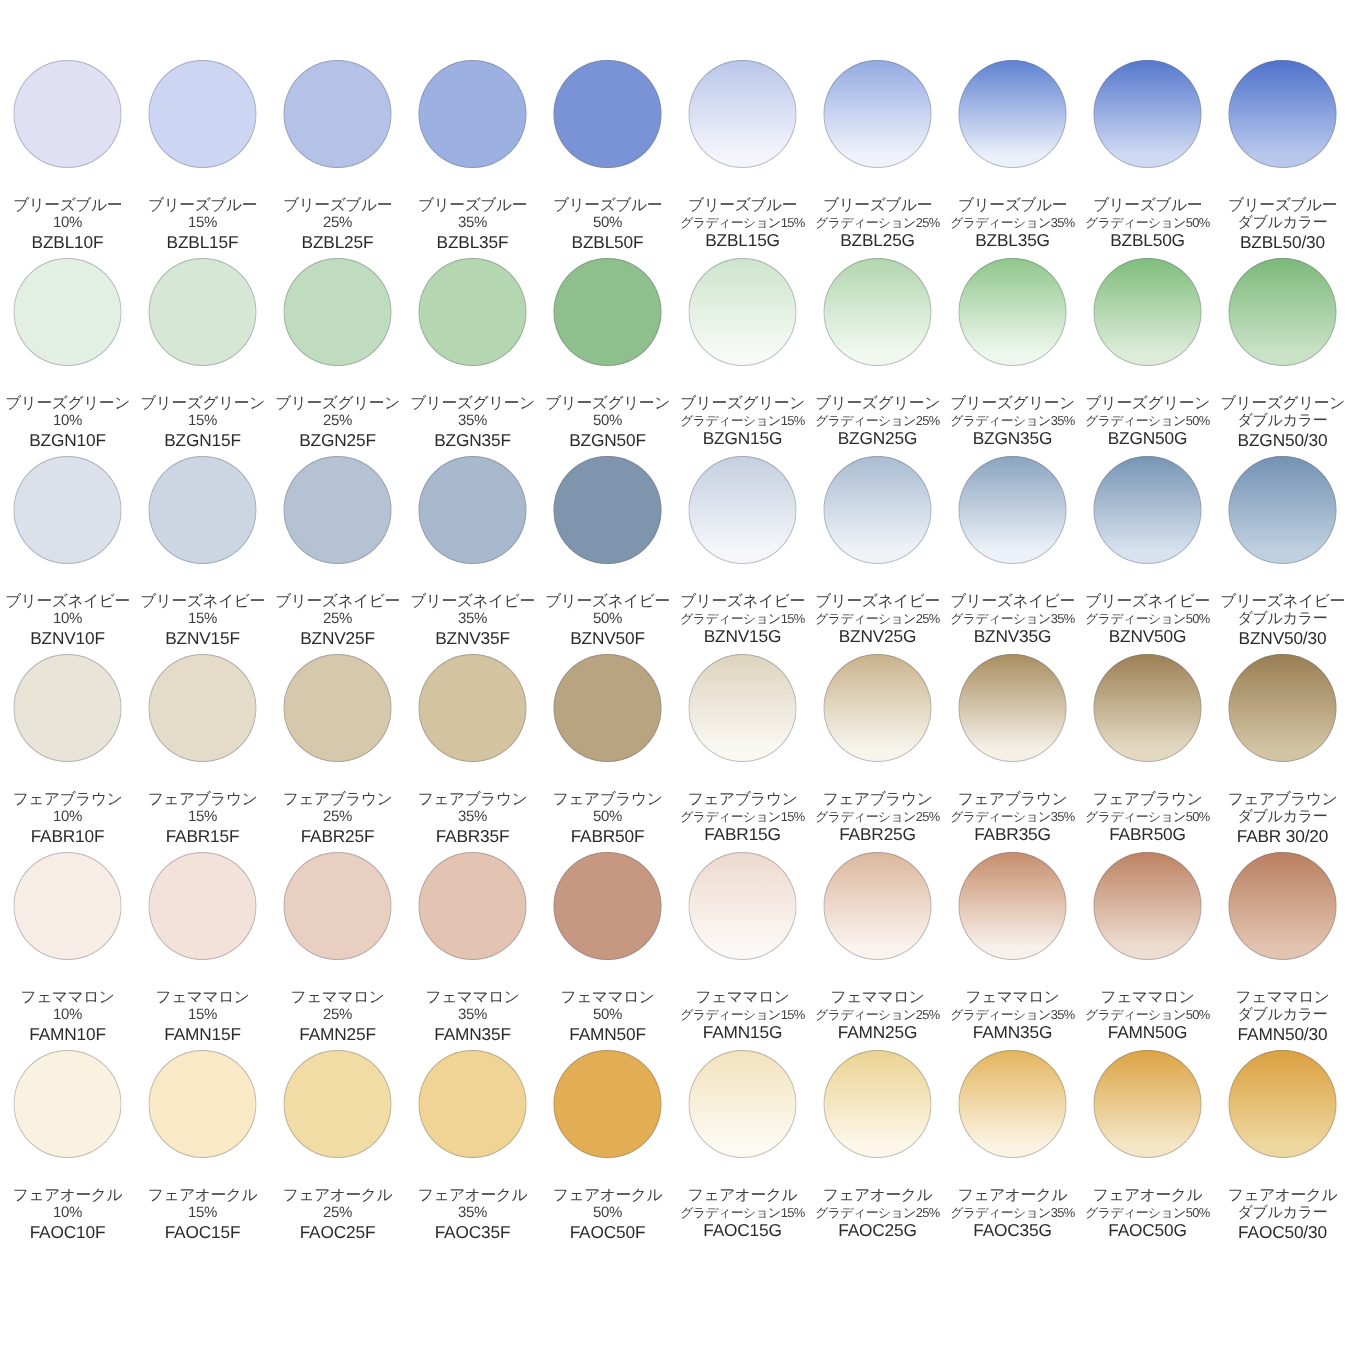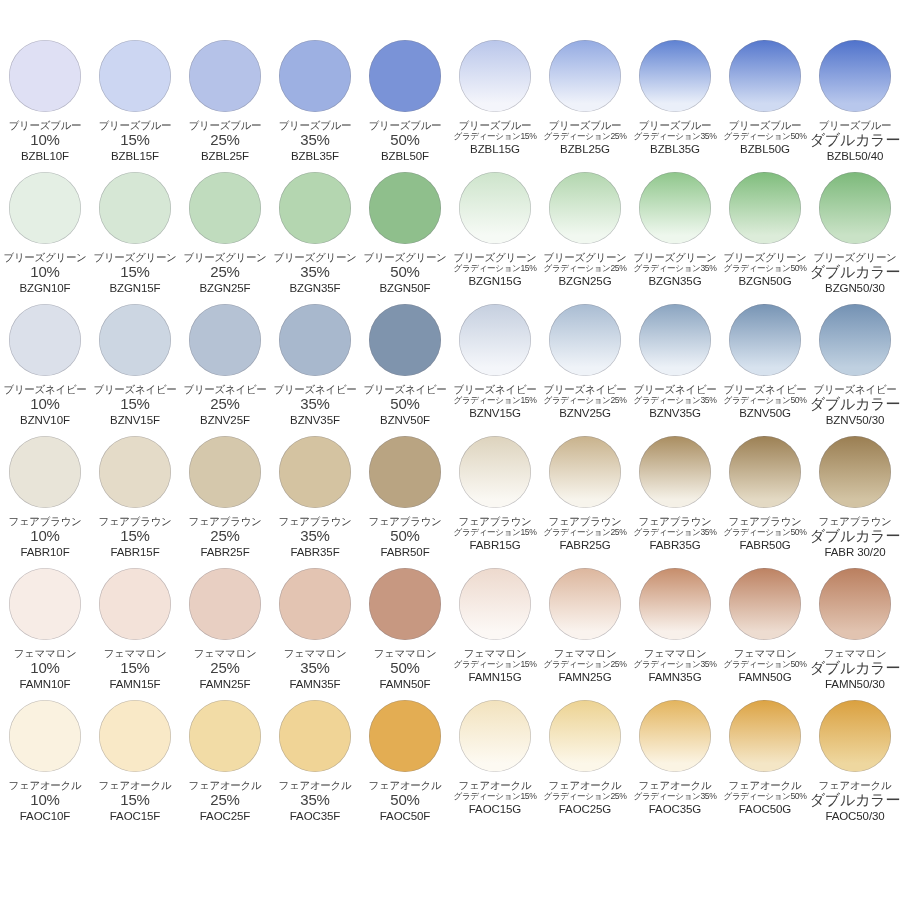--- a/index.html
+++ b/index.html
@@ -36,33 +36,33 @@
     box-sizing: border-box;
   }
   .swatch {
     width: 72px;
     height: 72px;
     border-radius: 50%;
     box-shadow: 0 0 0 0.6px rgba(120,120,130,0.45) inset;
     flex: 0 0 auto;
   }
   .labels {
-    margin-top: 7px;
+    margin-top: 19px;
     width: 92px;
     text-align: center;
     line-height: 1.18;
   }
   .l-name {
     font-size: 10.5px;
     letter-spacing: -0.3px;
     white-space: nowrap;
     color: #3f3f3f;
   }
   .l-sub {
-    font-size: 15px;
+    font-size: 10px;
     letter-spacing: -0.2px;
     white-space: nowrap;
     color: #3f3f3f;
   }
   .l-sub.grad {
     font-size: 8.6px;
     letter-spacing: -0.4px;
   }
   .l-code {
     font-size: 11.5px;
@@ -147,21 +147,21 @@
           <div class="l-name">ブリーズブルー</div>
           <div class="l-sub grad">グラディーション50%</div>
           <div class="l-code">BZBL50G</div>
         </div>
       </div>
       <div class="cell">
         <div class="swatch" style="background: linear-gradient(rgb(79, 114, 203) 0%, rgb(184, 199, 236) 88%);"></div>
         <div class="labels">
           <div class="l-name">ブリーズブルー</div>
           <div class="l-sub">ダブルカラー</div>
-          <div class="l-code">BZBL50/40</div>
+          <div class="l-code">BZBL50/30</div>
         </div>
       </div>
     </div>
     <div class="row">
       <div class="cell">
         <div class="swatch" style="background: rgb(228, 239, 228);"></div>
         <div class="labels">
           <div class="l-name">ブリーズグリーン</div>
           <div class="l-sub">10%</div>
           <div class="l-code">BZGN10F</div>

